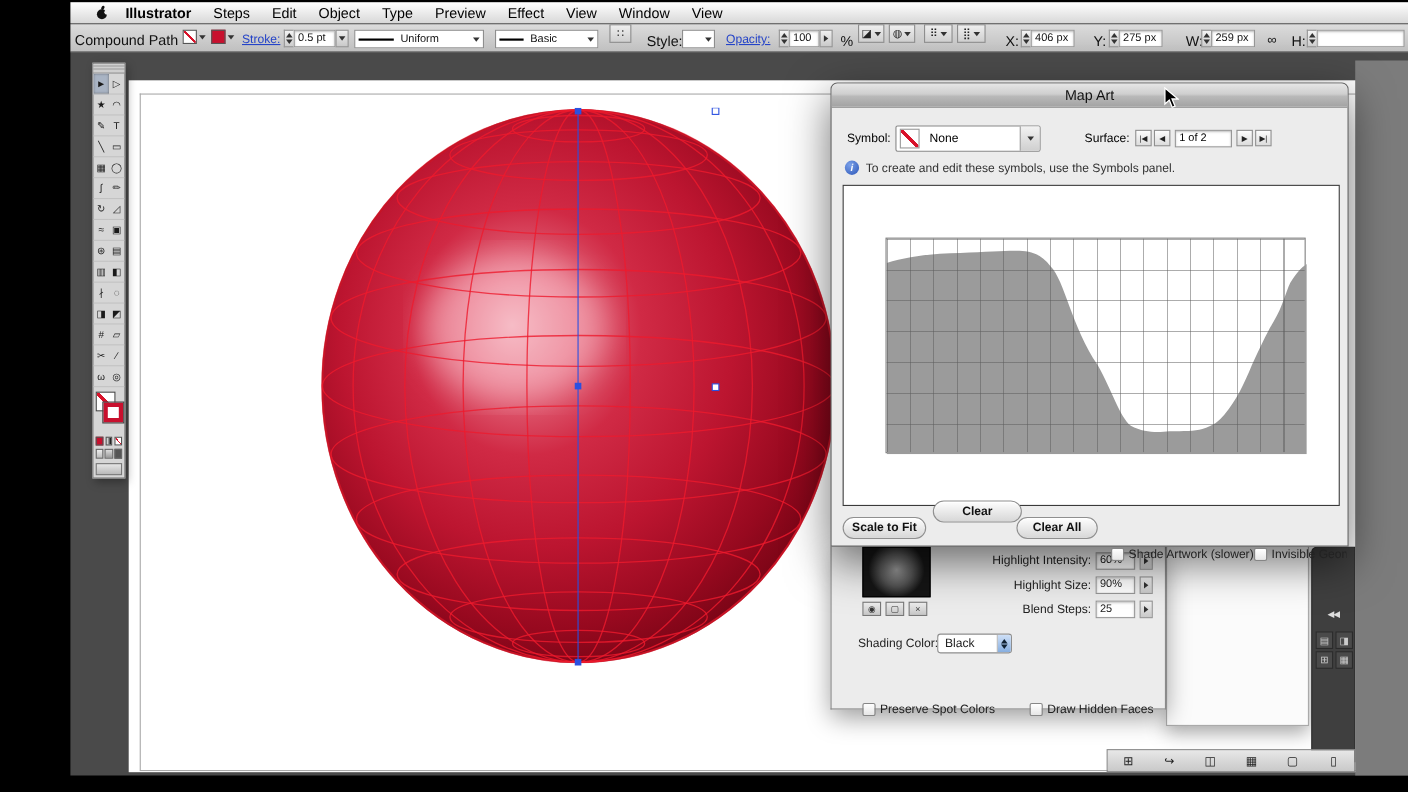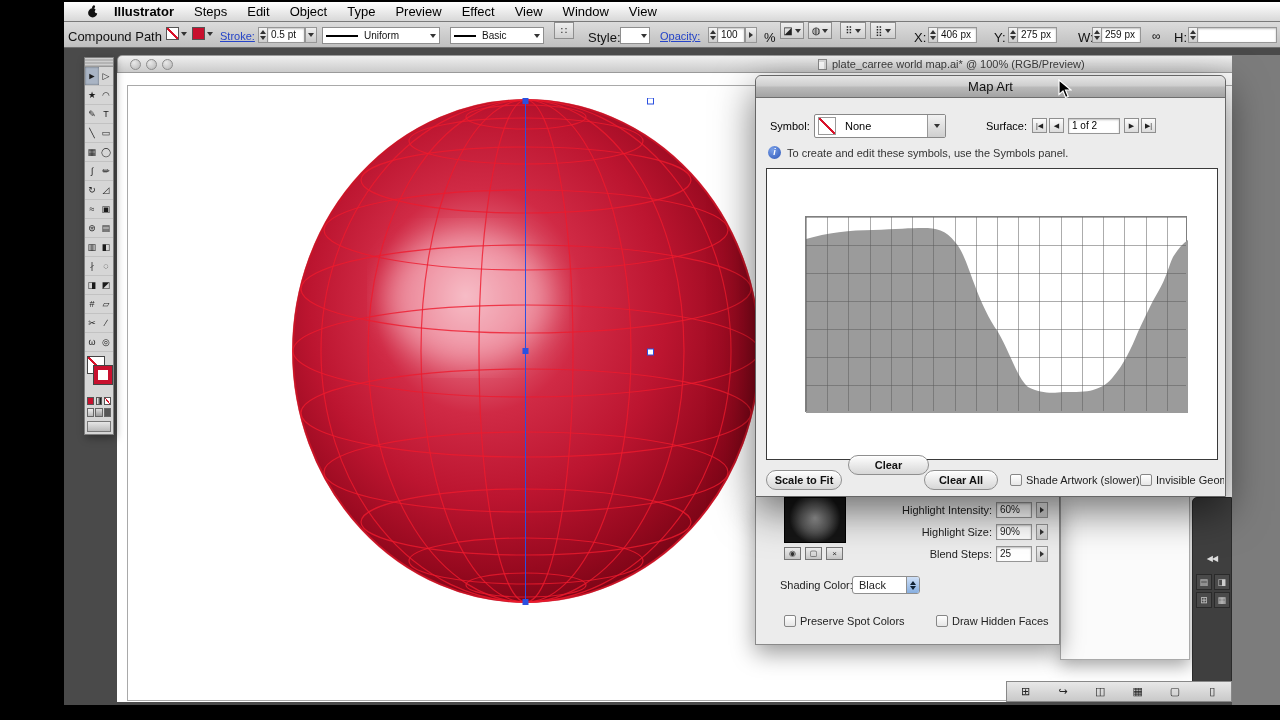--- a/index.html
+++ b/index.html
@@ -75,21 +75,21 @@
   .dialog-titlebar { height:22px; background:linear-gradient(#e6e6e6 0%,#cfcfcf 45%,#b9b9b9 55%,#a3a3a3 100%);
     border-bottom:1px solid #6e6e6e; border-radius:6px 6px 0 0; text-align:center;
     font-size:13px; line-height:22px; color:#111; }
   .mapart { position:absolute; left:755px; top:75px; width:471px; height:422px; background:#ececec;
     border:1px solid #666; border-radius:6px 6px 0 0; z-index:8; box-shadow:0 14px 40px rgba(0,0,0,.55); font-size:11px; }
   .aqua-btn { position:absolute; height:20px; border:1px solid #8f8f8f; border-radius:10px;
     background:linear-gradient(#fefefe,#ececec 45%,#d7d7d7); font-size:11px; color:#111;
     display:flex; align-items:center; justify-content:center; box-shadow:inset 0 1px 0 #fff;font-weight:bold; }
   .cb-box { width:12px; height:12px; border:1px solid #868686; border-radius:2px;
     background:linear-gradient(#fff,#e6e6e6); flex:none; }
-  .cb-wrap { position:absolute; display:flex; align-items:center; gap:4px; font-size:11px; color:#222; }
+  .cb-wrap { position:absolute; display:flex; align-items:center; gap:4px; font-size:11px; color:#222;margin-top:24px; }
   .nav-btn { width:15px; height:15px; border:1px solid #8f8f8f; background:linear-gradient(#fcfcfc,#dcdcdc);
     font-size:7px; display:flex; align-items:center; justify-content:center; color:#222; }
   .info-icon { width:13px; height:13px; border-radius:50%; background:radial-gradient(circle at 35% 30%, #7aa0e8, #2c56b8);
     color:#fff; font-size:9px; font-style:italic; font-weight:bold; text-align:center; line-height:13px; }
   .preview { position:absolute; left:10px; top:92px; width:452px; height:292px; background:#fff; border:1px solid #3a3a3a; }
   .grid-area { position:absolute; left:38px; top:47px; width:382px; height:196px; border:1px solid #7f7f7f; }
   .grid-overlay { position:absolute; inset:0;
     background-image:
       repeating-linear-gradient(to right, rgba(90,90,90,.5) 0 1px, rgba(0,0,0,0) 1px 21.22px),
       repeating-linear-gradient(to bottom, rgba(90,90,90,.5) 0 1px, rgba(0,0,0,0) 1px 28px); }
@@ -260,29 +260,20 @@
     <div class="combo" style="left:1124px;top:5px;">
       <div class="stepper">
           <div class="tri-up"></div>
           <div class="tri-down"></div>
         </div>
       <div class="field" style="width:80px;"></div>
     </div>
   </div>
 
   <div class="doc-window">
-    <div class="doc-titlebar">
-      <div class="light" style="left:12px;"></div>
-      <div class="light" style="left:28px;"></div>
-      <div class="light" style="left:44px;"></div>
-      <div class="doc-title">
-        <div class="page-icon"></div>
-        <span>plate_carree world map.ai* @ 100% (RGB/Preview)</span>
-      </div>
-    </div>
     <div class="doc-content">
       <div class="ab-line" style="left:10px;top:12px;width:1px;height:615px;"></div>
       <div class="ab-line" style="left:10px;top:12px;width:1150px;height:1px;"></div>
       <div class="ab-line" style="left:10px;top:627px;width:1150px;height:1px;"></div>
 
       <svg class="sphere-svg" width="470" height="508" viewBox="0 0 470 508">
         <defs>
           <radialGradient id="sg" cx="45%" cy="42%" r="64%" fx="37%" fy="39%">
             <stop offset="0%" stop-color="#f0aab6"></stop>
             <stop offset="15%" stop-color="#e46d81"></stop>

